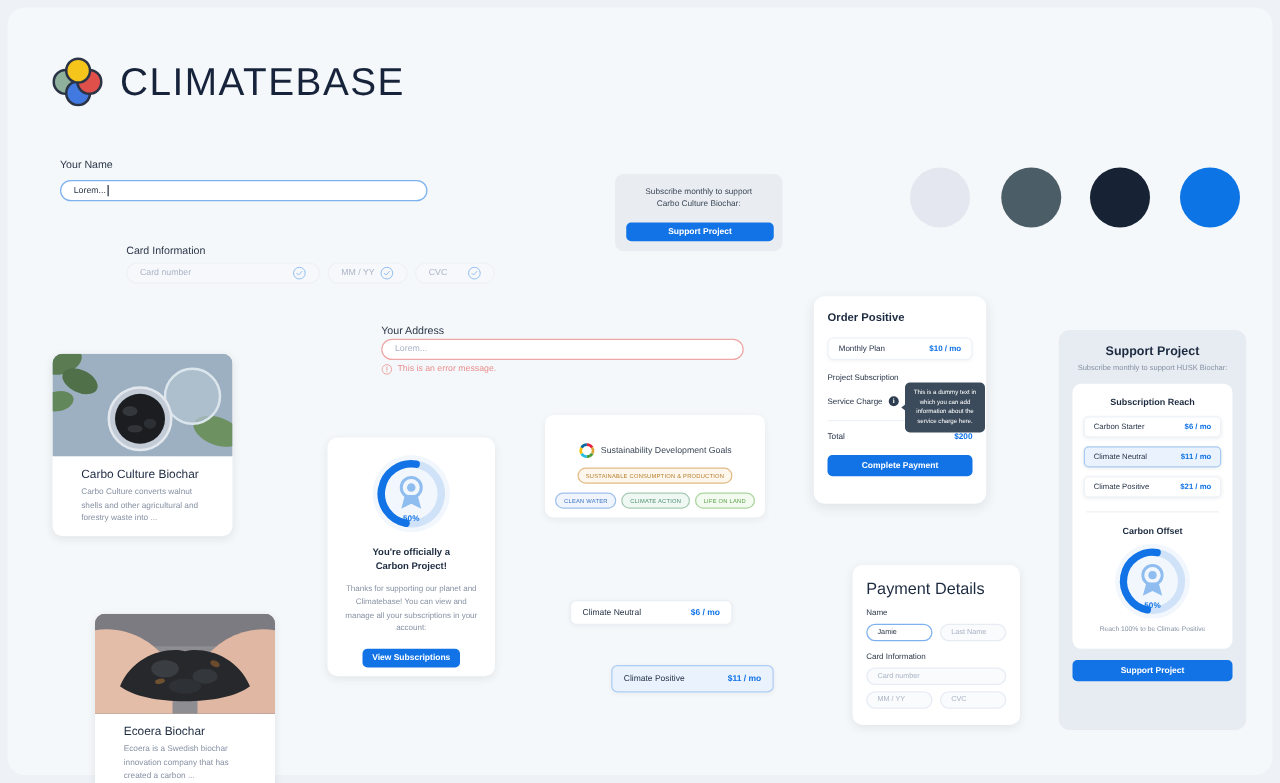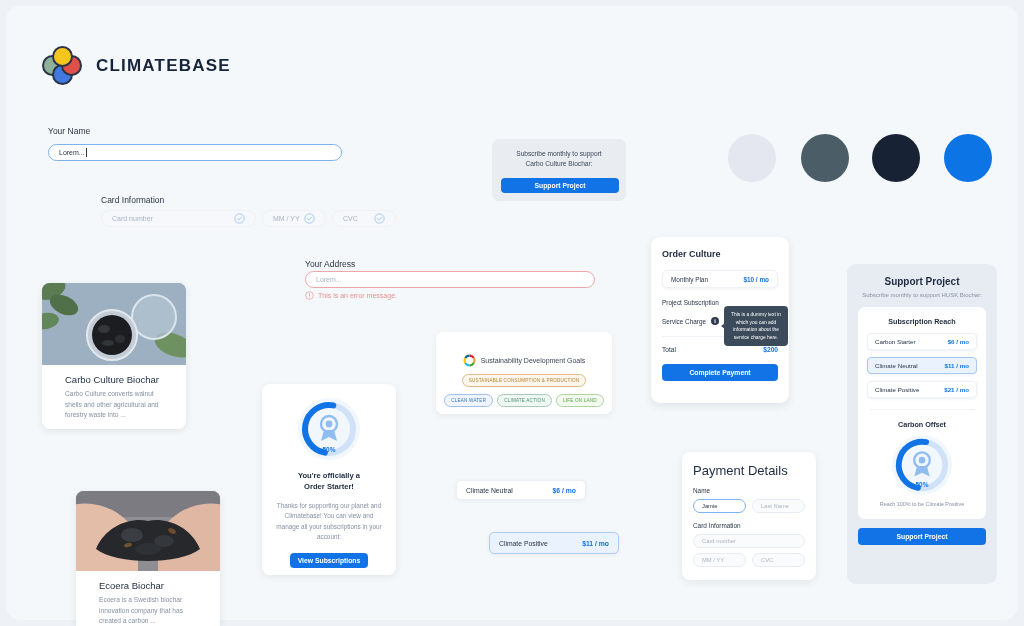--- a/index.html
+++ b/index.html
@@ -21,21 +21,21 @@
   #logo-row { left: 36px; top: 40px; display: flex; align-items: center; gap: 14px; }
   .logo-mark { position: relative; width: 40px; height: 40px; }
   .logo-mark span {
     position: absolute; width: 21px; height: 21px; border-radius: 50%;
     border: 2.2px solid #2b3447;
   }
   .lc-top   { left: 10px; top: 0px;   background: #f6c51b; z-index: 4; }
   .lc-right { left: 19px; top: 9px;   background: #e0504a; z-index: 3; }
   .lc-bot   { left: 10px; top: 18px;  background: #4279e0; z-index: 2; }
   .lc-left  { left: 0px;  top: 9px;   background: #8fb09a; z-index: 1; }
-  #logo-text { font-size: 17px; letter-spacing: 1.2px; color: #16233a; font-weight: 700; }
+  #logo-text { font-size: 31px; letter-spacing: 1.2px; color: #16233a; font-weight: 400; }
 
   
   .field-label { font-size: 8.5px; color: #2b3648; font-weight: 400; }
   .inp {
     border-radius: 999px; background: #fff; display: flex; align-items: center;
     padding: 0 10px; font-size: 7px; color: #a9b4c6; border: 1px solid #e3e9f1;
   }
   .inp.focus { border: 1px solid #7eb2ee; }
   .inp.error { border: 1px solid #efa6a6; }
   .inp.grey { background: #f6f8fb; border-color: #eef1f6; }
@@ -86,21 +86,21 @@
   .pc-desc { font-size: 6.6px; color: #8792a4; line-height: 1.6; margin-top: 4px; }
   .pc-body { padding: 9px 23px 11px; }
 
   #card-carbo { left: 36px; top: 277px; width: 144px; height: 146px; }
   #carbo-photo { height: 82px; position: relative; background: linear-gradient(160deg,#93a6b8 0%,#a7b7c6 45%,#9fb0c0 100%); }
   #card-ecoera { left: 70px; top: 455px; width: 144px; height: 142px; margin-top: 30px; }
   #ecoera-photo { height: 80px; position: relative; background: linear-gradient(150deg,#c9a99c 0%,#b99384 40%,#8a7c7a 100%); }
 
   
   #cel-card {
-    left: 256px; top: 378px; width: 134px; height: 191px;
+    left: 256px; top: 344px; width: 134px; height: 191px;
     background: #fff; border-radius: 8px; box-shadow: 0 2px 7px rgba(35,52,80,.09);
     text-align: center; padding-top: 14px;
   }
   #cel-title { font-size: 7.6px; color: #1d2b40; font-weight: 700; line-height: 1.5; margin-top: 10px; }
   #cel-desc { font-size: 6.4px; color: #8792a4; line-height: 1.65; margin-top: 8px; padding: 0 14px; }
   #cel-btn { width: 78px; height: 15px; margin: 10px auto 0; border-radius: 4px; }
 
   
   .gauge { position: relative; margin: 0 auto; }
   .gauge .pct {
@@ -345,21 +345,21 @@
         <circle cx="31" cy="31" r="24" fill="none" stroke="#cfe2f8" stroke-width="6" stroke-linecap="round" stroke-dasharray="113 151" transform="rotate(-80 31 31)"></circle>
         <circle cx="31" cy="31" r="24" fill="none" stroke="#1173e6" stroke-width="6" stroke-linecap="round" stroke-dasharray="75 151" transform="rotate(100 31 31)"></circle>
         <circle cx="31" cy="26" r="8" fill="none" stroke="#8fbdf0" stroke-width="2.4"></circle>
         <circle cx="31" cy="26" r="3.4" fill="#8fbdf0"></circle>
         <path d="M26 32 L23 43 L31 39 L39 43 L36 32 Z" fill="#8fbdf0"></path>
       </svg>
       <div class="pct">50%</div>
     </div>
     <div id="cel-title">
       <div>You're officially a</div>
-      <div>Order Starter!</div>
+      <div>Carbon Project!</div>
     </div>
     <div id="cel-desc">Thanks for supporting our planet and Climatebase! You can view and manage all your subscriptions in your account:</div>
     <button class="btn-blue" id="cel-btn">View Subscriptions</button>
   </div>
 
   <div class="abs" id="sdg-card">
     <div id="sdg-head">
       <svg width="13" height="13" viewBox="0 0 24 24">
         <g fill="none" stroke-width="4">
           <path d="M12 3 A9 9 0 0 1 19.8 7.5" stroke="#e5243b"></path>
@@ -385,21 +385,21 @@
   <div class="abs plan-row" id="plan-neutral">
     <span class="nm">Climate Neutral</span>
     <span class="pr">$6 / mo</span>
   </div>
   <div class="abs plan-row" id="plan-positive">
     <span class="nm">Climate Positive</span>
     <span class="pr">$11 / mo</span>
   </div>
 
   <div class="abs" id="order-card">
-    <div id="order-title">Order Culture</div>
+    <div id="order-title">Order Positive</div>
     <div id="order-monthly">
       <span style="font-size:6.4px;color:#273448">Monthly Plan</span>
       <span style="font-size:6.4px;color:#1173e6;font-weight:700">$10 / mo</span>
     </div>
     <div class="ord-line">
       <span>Project Subscription</span>
     </div>
     <div class="ord-line">
       <span>Service Charge</span>
       <span class="info-ic">i</span>

